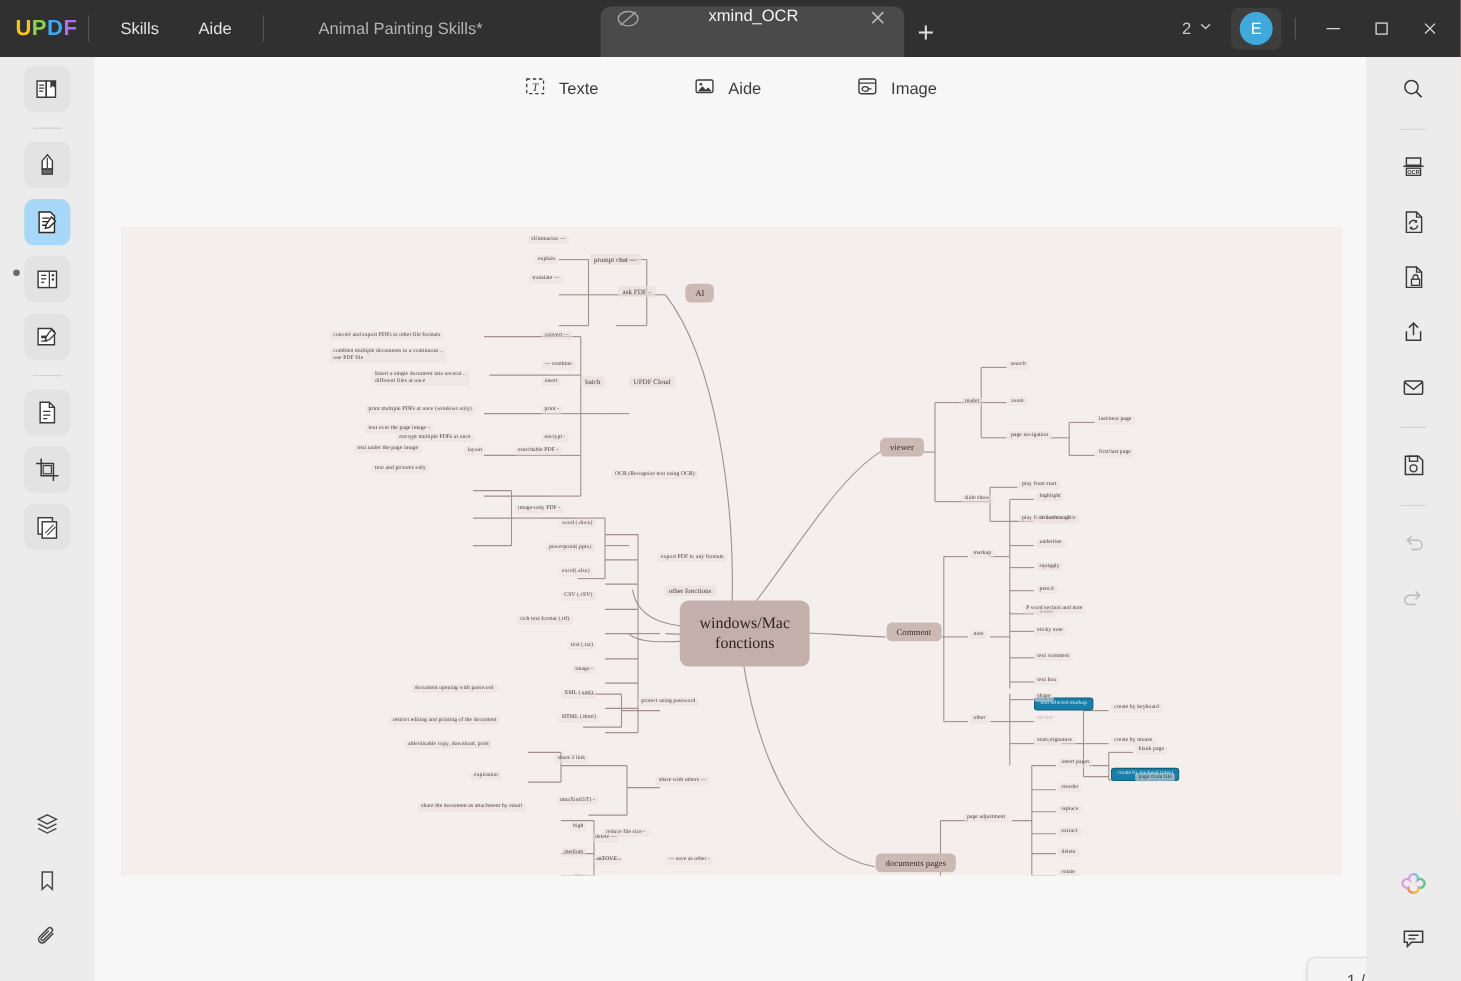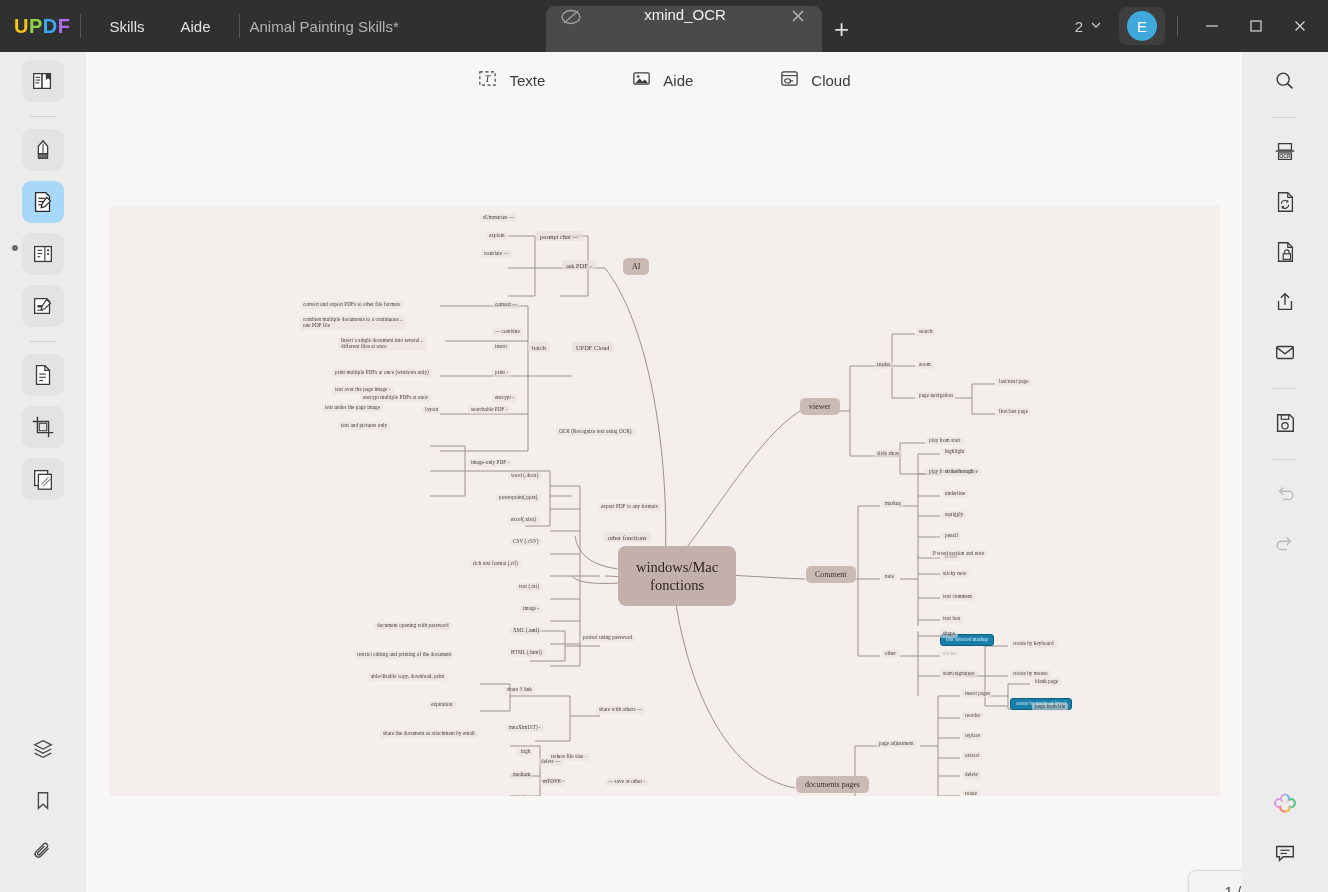--- a/index.html
+++ b/index.html
@@ -17,21 +17,21 @@
   }
   .logo { margin-left: 14px; font-size: 20px; font-weight: bold; letter-spacing: .5px; }
   .logo .u { color: #f5c518; } .logo .p { color: #8bd44c; }
   .logo .d { color: #3fa9f5; } .logo .f { color: #b06ef5; }
   .vsep { width: 1px; height: 24px; background: #555; margin: 0 10px; }
   .menu-item {
     color: #e2e2e2; font-size: 15px; padding: 6px 18px; cursor: default;
     border-radius: 4px;
   }
   .doc-name {
-    color: #b3b3b3; font-size: 15px; white-space: nowrap;
+    color: #b3b3b3; font-size: 15px; margin-left: 40px; white-space: nowrap;
   }
   
   .tabs { position: absolute; left: 546px; top: 6px; display: flex; align-items: flex-end; }
   .tab {
     width: 276px; height: 46px; background: #4a4a4a;
     border-radius: 9px 9px 0 0; display: flex; 
     padding: 0 14px; position: relative;
   }
   .tab-icon { width: 22px; height: 22px; opacity: .62; }
   .tab-title {
@@ -355,21 +355,21 @@
         </div>
         <div class="tool">
           <span>
             <svg viewBox="0 0 22 22" width="21" height="21">
                 <rect x="3" y="4" width="16" height="14" rx="2" fill="none" stroke="#3b3b3b" stroke-width="1.3"></rect>
                 <line x1="3" y1="8" x2="19" y2="8" stroke="#3b3b3b" stroke-width="1.1"></line>
                 <ellipse cx="9" cy="13.5" rx="3" ry="2.2" fill="none" stroke="#3b3b3b" stroke-width="1.2"></ellipse>
                 <line x1="11.5" y1="13.5" x2="15" y2="13.5" stroke="#3b3b3b" stroke-width="1.2"></line>
               </svg>
           </span>
-          <span>Cloud</span>
+          <span>Image</span>
         </div>
       </div>
 
       <div class="canvas">
         <svg class="links" viewBox="0 0 1110 590" preserveAspectRatio="none">
           <g stroke-width="1">
 
             <path d="M555 360 C560 250 540 120 495 62"></path>
 
             <path d="M545 365 C500 365 470 360 465 330"></path>

